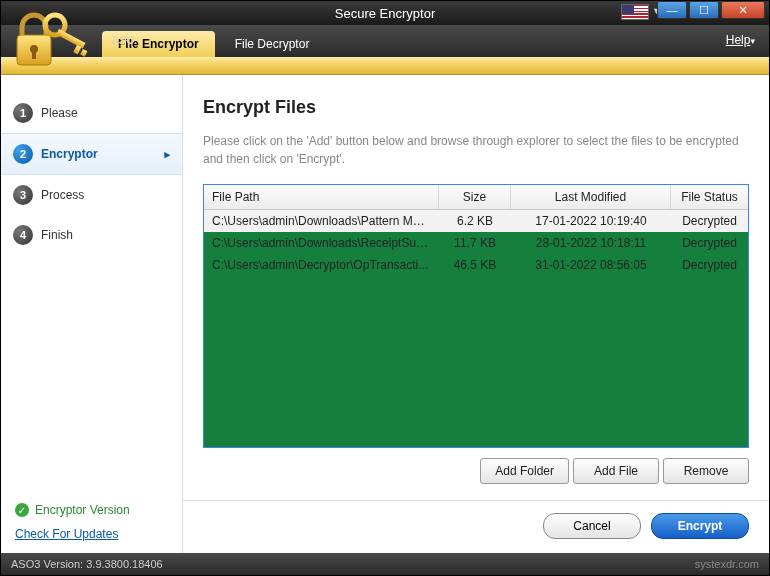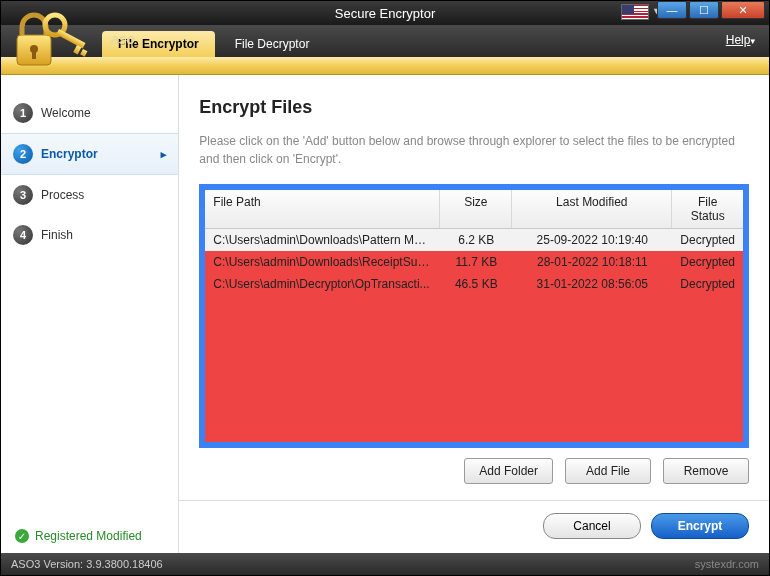--- a/index.html
+++ b/index.html
@@ -48,38 +48,38 @@
   .reg .tick{ width:14px; height:14px; border-radius:50%; background:#3aa83a; color:#fff; display:flex;align-items:center;justify-content:center; font-size:10px;}
   .upd{ padding:0 14px 12px 14px;}
   .upd a{ color:#0a5aa8; text-decoration:underline; cursor:pointer; font-size:12px;}
   
   
   .main{ flex:1; padding:22px 20px 14px 20px; display:flex; flex-direction:column;}
   .main h1{ font-size:18px; font-weight:600; color:#222; margin-bottom:14px;}
   .desc{ color:#888; font-size:12px; line-height:1.5; margin-bottom:16px;}
   
   
-  .tablewrap{ flex:1; border:6px solid #3b82f6; background:#ef4444; overflow:hidden; display:flex; flex-direction:column;}
+  .tablewrap{ flex:1; border:1px solid #3b82f6; background:#15803d; overflow:hidden; display:flex; flex-direction:column;}
   .thead{ display:flex; background:linear-gradient(#fdfdfd,#ececec); border-bottom:1px solid #c8c8c8; font-size:12px;}
   .th{ padding:5px 8px; border-right:1px solid #d8d8d8; color:#222;}
   .th:last-child{border-right:none;}
   .col-path{flex:0 0 235px;}
   .col-size{flex:0 0 72px; text-align:center;}
   .col-mod{flex:0 0 160px; text-align:center;}
   .col-stat{flex:1; text-align:center;}
   .tbody{flex:1; overflow:auto;}
   .tr{ display:flex; font-size:12px; color:#222;}
   .tr.alt{background:#f2f2f2;}
   .td{ padding:4px 8px; white-space:nowrap; overflow:hidden; text-overflow:ellipsis;}
   .td.col-size{text-align:center;}
   .td.col-mod{text-align:center;}
   .td.col-stat{text-align:center;}
   
   
-  .row-actions{ display:flex; justify-content:flex-end; gap:12px; margin-top:10px;}
+  .row-actions{ display:flex; justify-content:flex-end; gap:4px; margin-top:10px;}
   .btn{ min-width:86px; padding:5px 14px; background:linear-gradient(#fdfdfd,#e4e4e4); border:1px solid #9a9a9a; border-radius:3px; font-size:12px; cursor:pointer; color:#222;}
   
   
   .divider{ border:none; border-top:1px solid #ddd; margin:16px -20px 12px -20px;}
   .bottom-actions{ display:flex; justify-content:flex-end; gap:10px;}
   .btn-pill{ min-width:98px; padding:5px 20px; border-radius:12px; border:1px solid #888; background:linear-gradient(#fdfdfd,#e4e4e4); font-size:12px; cursor:pointer;}
   .btn-primary{ background:linear-gradient(#4a9ae8,#1560c8); color:#fff; border:1px solid #0a4aa0; font-weight:bold;}
   
   
   .statusbar{ height:22px; background:linear-gradient(#4a4a4a,#2a2a2a); color:#ccc; font-size:11px; display:flex; align-items:center; padding:0 10px; justify-content:space-between;}
@@ -126,57 +126,60 @@
     <div class="tab"><span>File Decryptor</span></div>
     <span class="help">Help</span>
   </div>
   <div class="goldbar"></div>
 
   <div class="body">
 
     <div class="sidebar">
       <div class="step">
         <span class="num">1</span>
-        <span>Welcome</span>
+        <span>Please</span>
       </div>
       <div class="step active">
         <span class="num">2</span>
         <span>Encryptor</span>
       </div>
       <div class="step">
         <span class="num">3</span>
         <span>Process</span>
       </div>
       <div class="step">
         <span class="num">4</span>
         <span>Finish</span>
       </div>
       <div class="sidebar-spacer"></div>
       <div class="reg">
         <span class="tick">✓</span>
-        <span>Registered Modified</span>
+        <span>Encryptor Version</span>
+      </div>
+      <div class="upd">
+        <a>Check For Updates</a>
       </div>
     </div>
 
     <div class="main">
       <h1>Encrypt Files</h1>
       <p class="desc">Please click on the 'Add' button below and browse through explorer to select the files to be encrypted and then click on 'Encrypt'.</p>
 
       <div class="tablewrap">
         <div class="thead">
           <div class="th col-path">File Path</div>
           <div class="th col-size">Size</div>
           <div class="th col-mod">Last Modified</div>
           <div class="th col-stat">File Status</div>
         </div>
         <div class="tbody">
           <div class="tr alt">
             <div class="td col-path">C:\Users\admin\Downloads\Pattern Mat...</div>
             <div class="td col-size">6.2 KB</div>
-            <div class="td col-mod">25-09-2022 10:19:40</div>
+            <div class="td col-mod">17-01-2022 10:19:40</div>
             <div class="td col-stat">Decrypted</div>
           </div>
           <div class="tr">
             <div class="td col-path">C:\Users\admin\Downloads\ReceiptSum...</div>
             <div class="td col-size">11.7 KB</div>
             <div class="td col-mod">28-01-2022 10:18:11</div>
             <div class="td col-stat">Decrypted</div>
           </div>
           <div class="tr">
             <div class="td col-path">C:\Users\admin\Decryptor\OpTransacti...</div>

